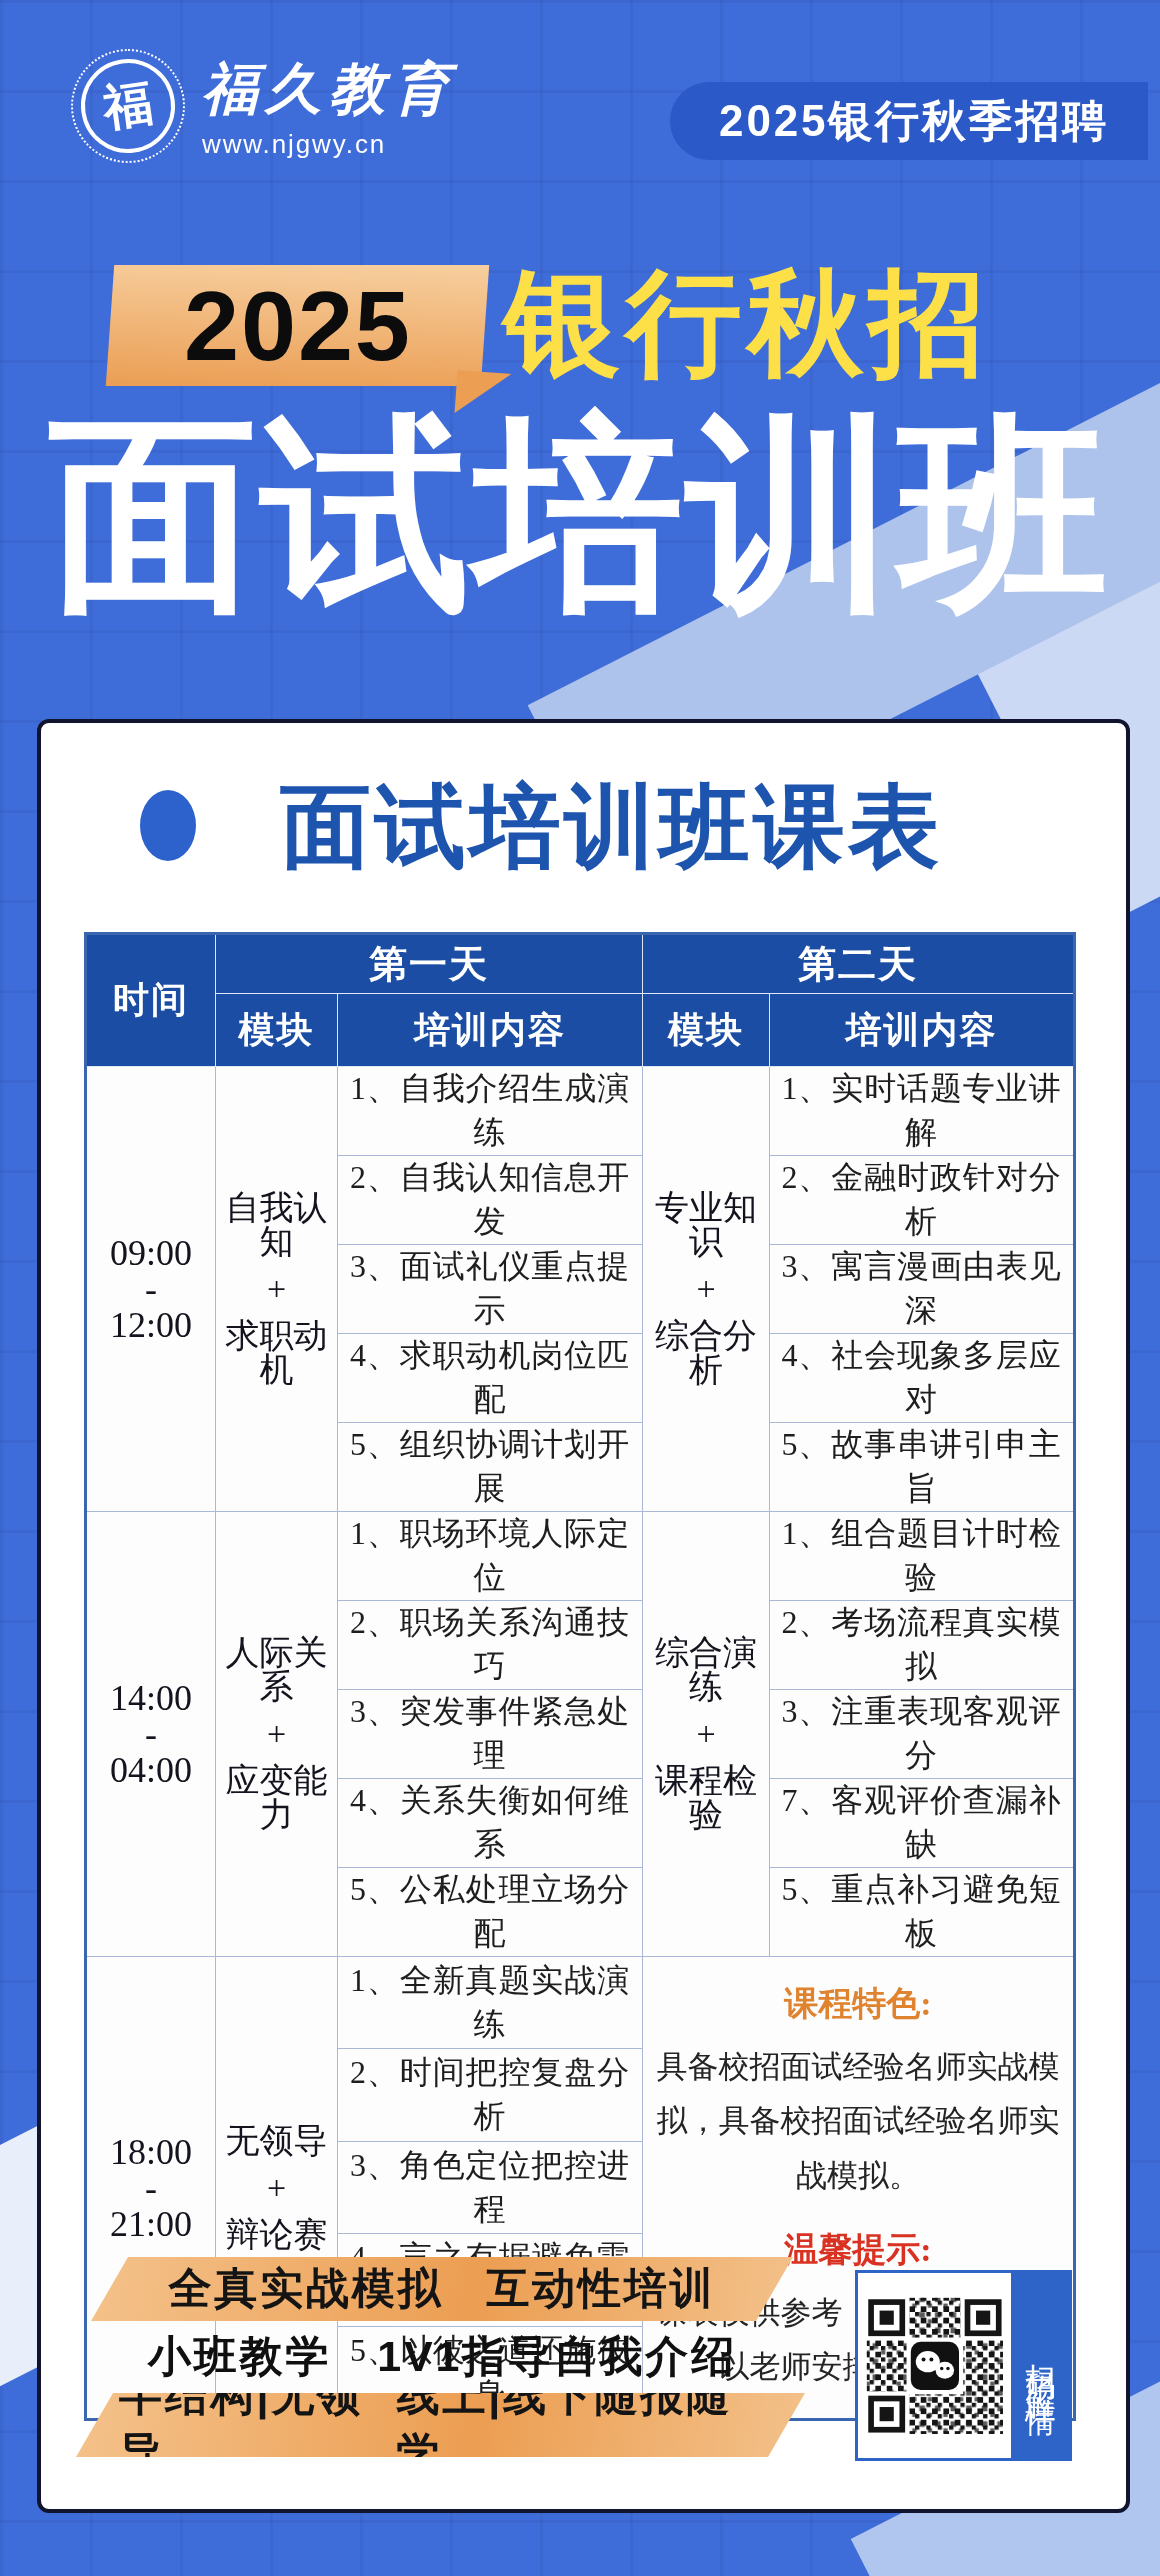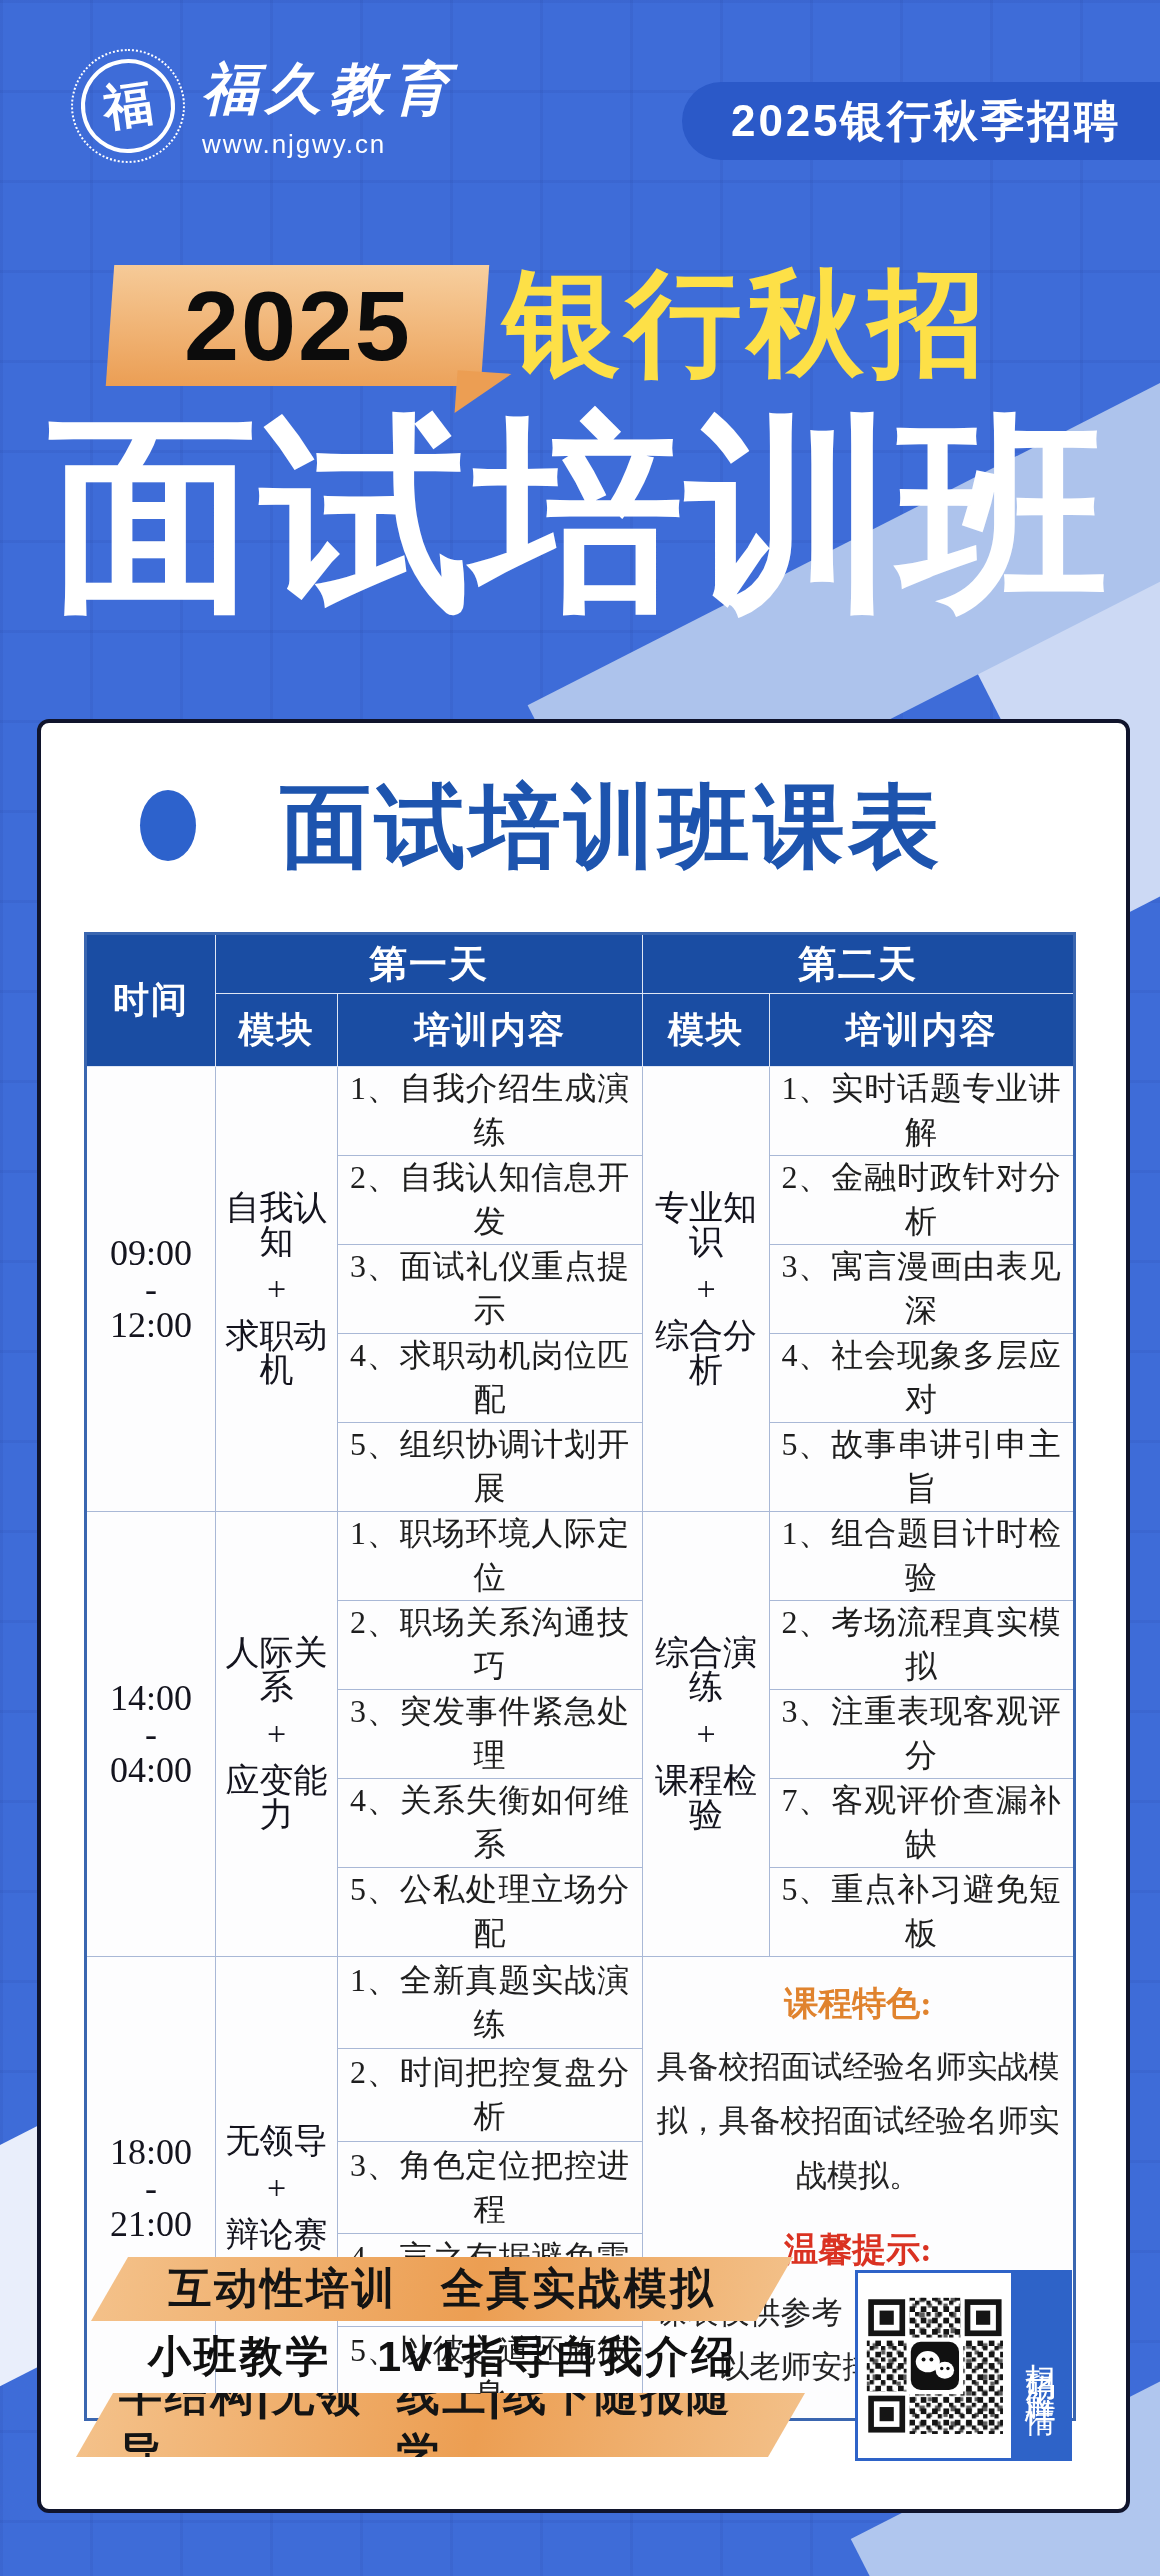--- a/index.html
+++ b/index.html
@@ -31,21 +31,21 @@
   .seal-inner{
     width:86px;height:86px;border-radius:50%;border:4.7px solid #fff;
     display:flex;align-items:center;justify-content:center;
     color:#fff;font-size:49px;font-weight:700;font-family:"Liberation Serif",serif;
     transform:rotate(-8deg);
   }
   .logo-txt{margin-left:17px;color:#fff;}
   .logo-name{font-family:"Liberation Serif",serif;font-weight:700;font-size:56px;font-style:italic;letter-spacing:7.5px;}
   .logo-url{font-size:26px;margin-top:1.9px;letter-spacing:1.9px;}
   .pill{
-    position:absolute;right:0;top:82px;height:78px;z-index:3;
+    position:absolute;right:12px;top:82px;height:78px;z-index:3;
     background:#2b59c8;border-radius:43px 0 0 43px;
     display:flex;align-items:center;padding:0 39px 0 49px;
     color:#fff;font-size:44px;font-weight:700;letter-spacing:2.8px;
   }
 
   
   .hero{position:absolute;left:0;top:0;width:100%;z-index:3;}
   .badge{
     position:absolute;left:110px;top:265px;width:375px;height:121px;
     background:linear-gradient(182deg,#f7cf9f,#eb9e54);
@@ -299,22 +299,22 @@
         <tr class="table-row">
           <td class="content-cell">4、言之有据避免雷区</td>
         </tr>
         <tr class="table-row">
           <td class="content-cell">5、以彼之道还施彼身</td>
         </tr>
       </tbody>
   </table>
 
   <div class="banner b1">
+    <span>全真实战模拟</span>
     <span>互动性培训</span>
-    <span>全真实战模拟</span>
   </div>
   <div class="mid-row">
     <span>小班教学</span>
     <span>1V1指导自我介绍</span>
   </div>
   <div class="banner b2">
     <span>半结构|无领导</span>
     <span>线上|线下随报随学</span>
   </div>
 

